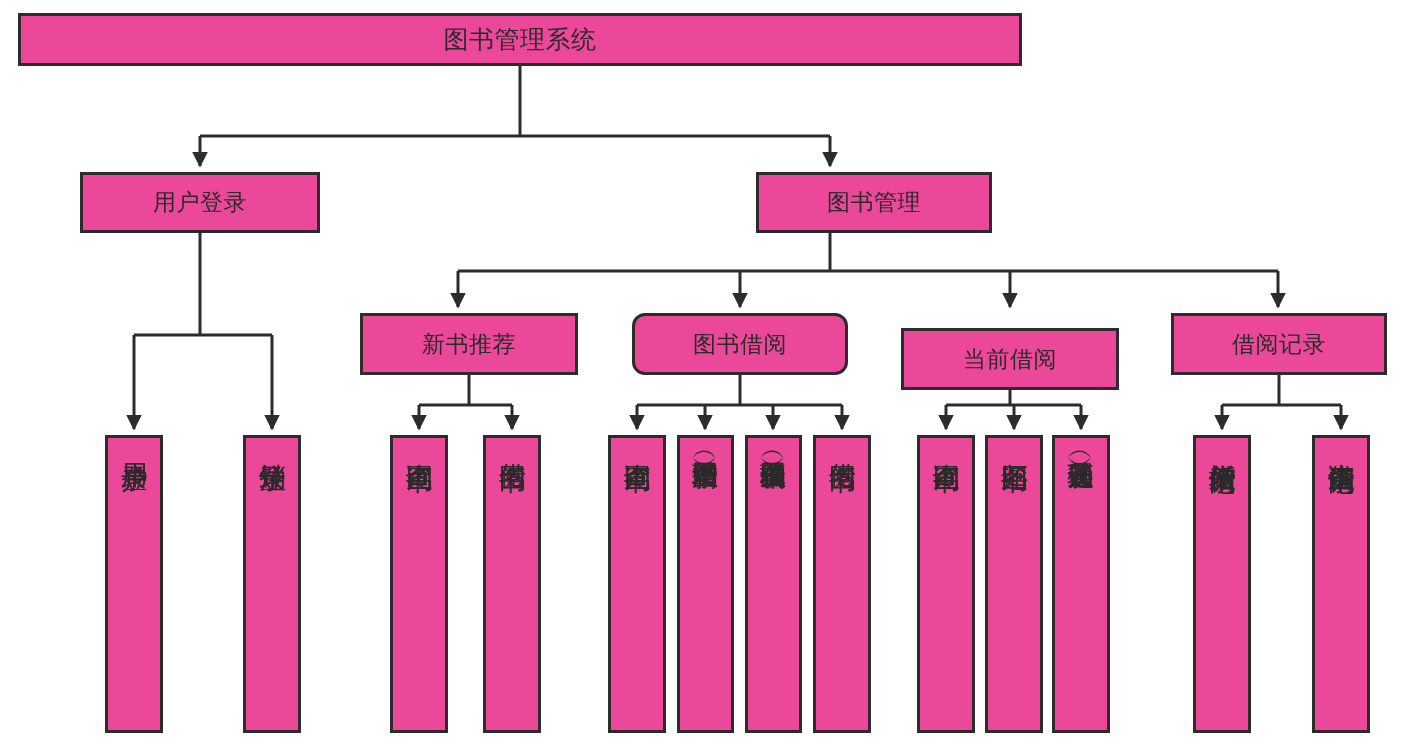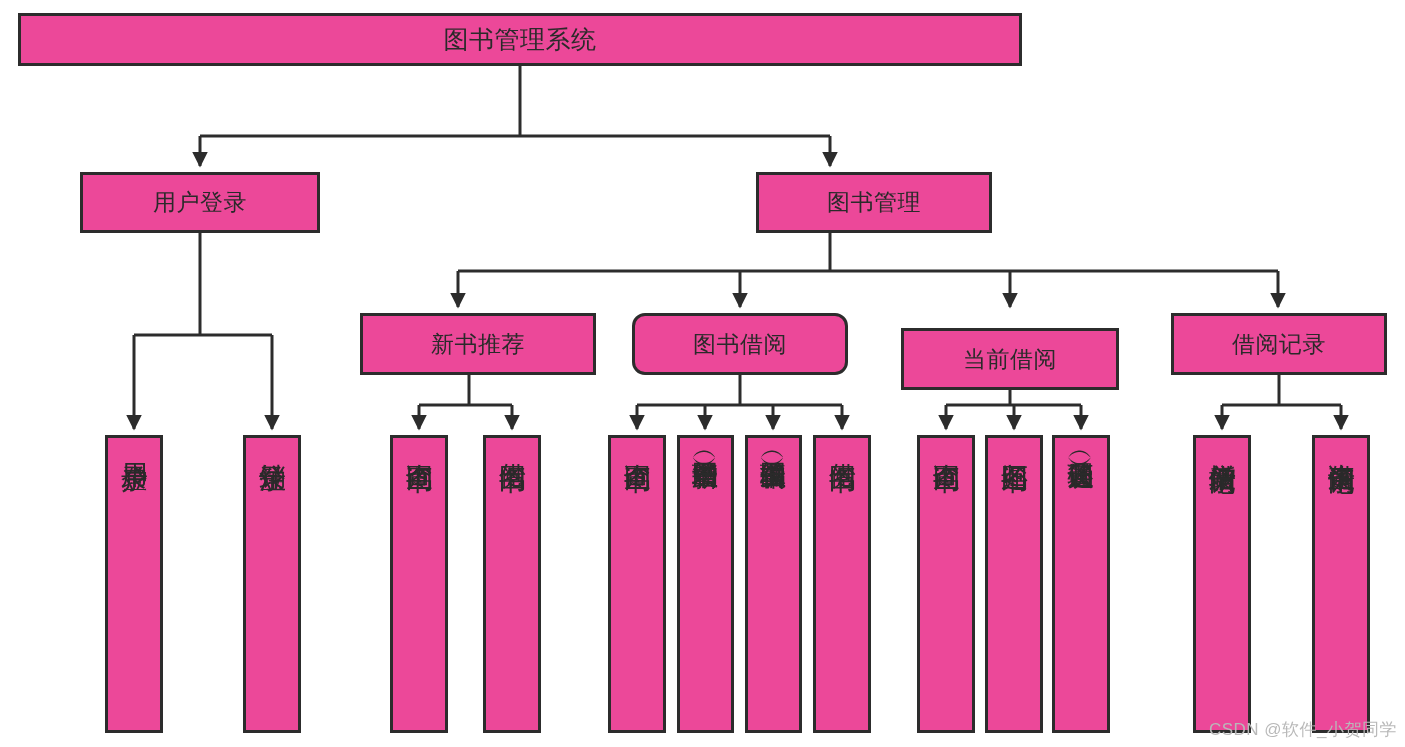--- a/index.html
+++ b/index.html
@@ -115,21 +115,21 @@
     <span class="lbl">图书管理系统</span>
   </div>
 
   <div class="node h" style="left:80px;top:172px;width:240px;height:61px;">
     <span class="lbl">用户登录</span>
   </div>
   <div class="node h" style="left:712px;top:172px;width:236px;height:61px;margin-left:44px;">
     <span class="lbl">图书管理</span>
   </div>
 
-  <div class="node h" style="left:360px;top:313px;width:236px;height:62px;">
+  <div class="node h" style="left:360px;top:313px;width:218px;height:62px;">
     <span class="lbl">新书推荐</span>
   </div>
   <div class="node h" style="left:632px;top:313px;width:216px;height:62px;border-radius:13px;">
     <span class="lbl">图书借阅</span>
   </div>
   <div class="node h" style="left:901px;top:328px;width:218px;height:62px;">
     <span class="lbl">当前借阅</span>
   </div>
   <div class="node h" style="left:1171px;top:313px;width:216px;height:62px;">
     <span class="lbl">借阅记录</span>
@@ -168,14 +168,13 @@
   <div class="node v tight" style="left:1052px;top:435px;width:58px;height:298px;">
     <span class="lbl">确认归还（管理员）</span>
   </div>
   <div class="node v mid" style="left:1193px;top:435px;width:58px;height:298px;">
     <span class="lbl">新增借阅记录</span>
   </div>
   <div class="node v mid" style="left:1312px;top:435px;width:58px;height:298px;">
     <span class="lbl">查询借阅记录</span>
   </div>
 
-  <div id="watermark">CSDN @软件_小贺同学</div>
 </div>
 
 </body></html>

